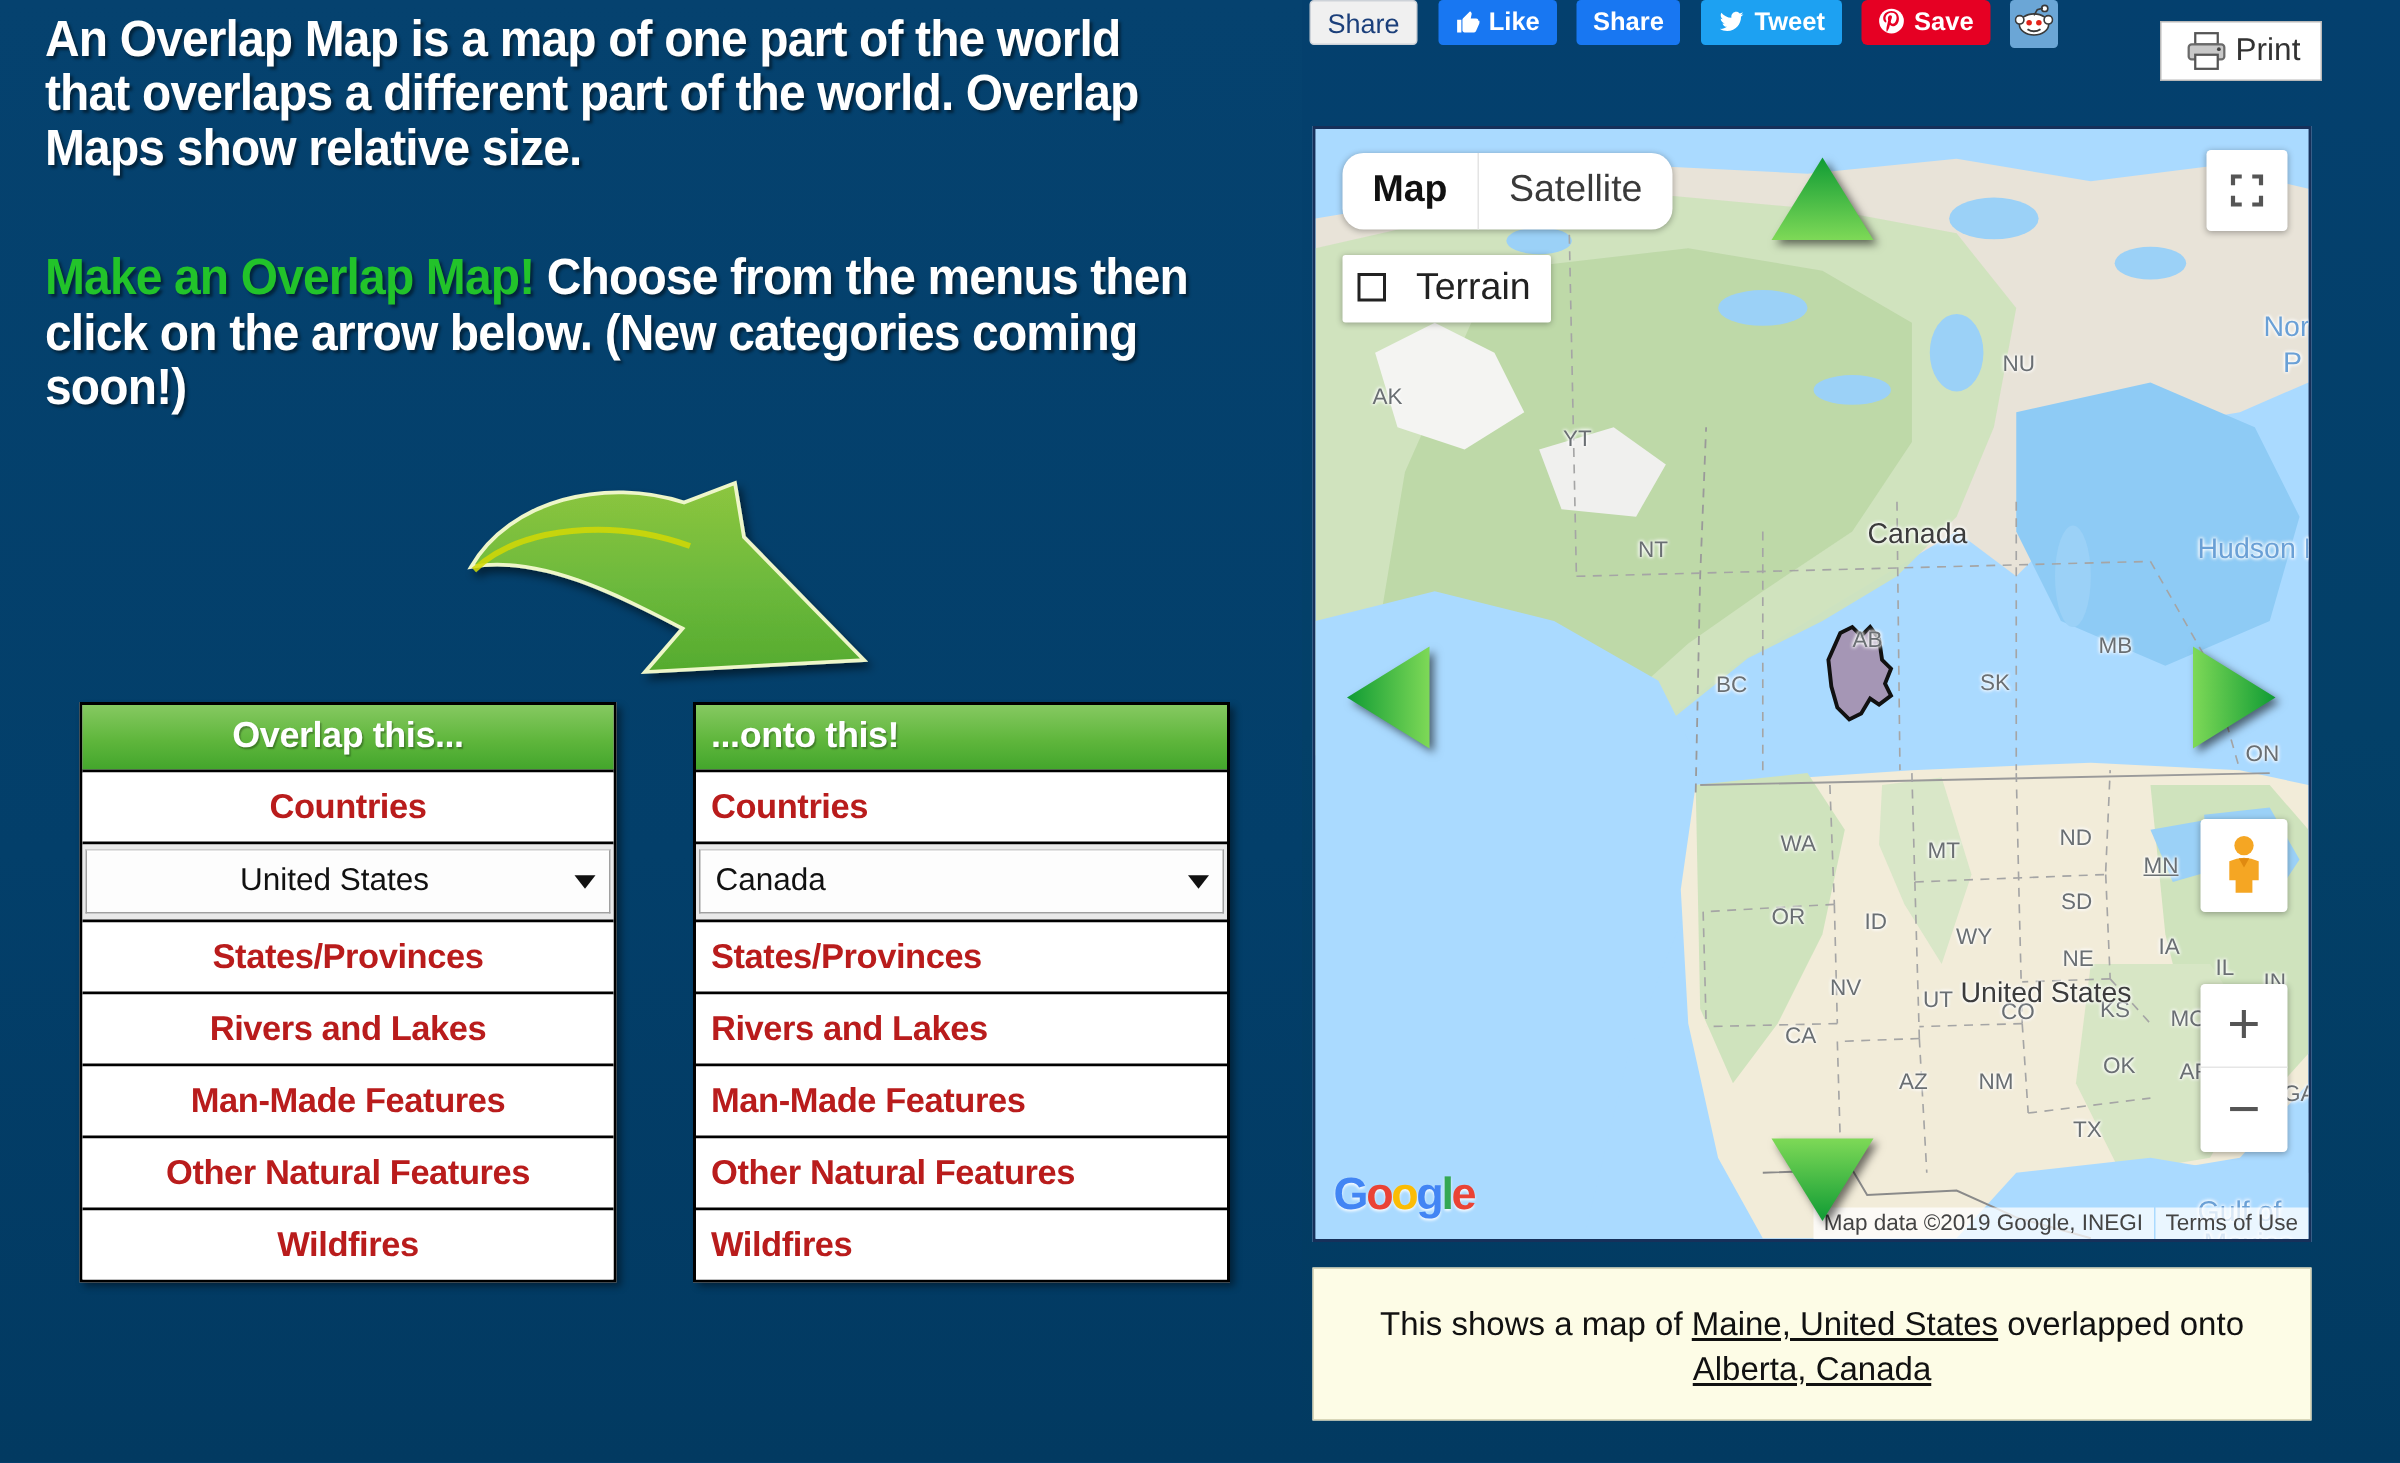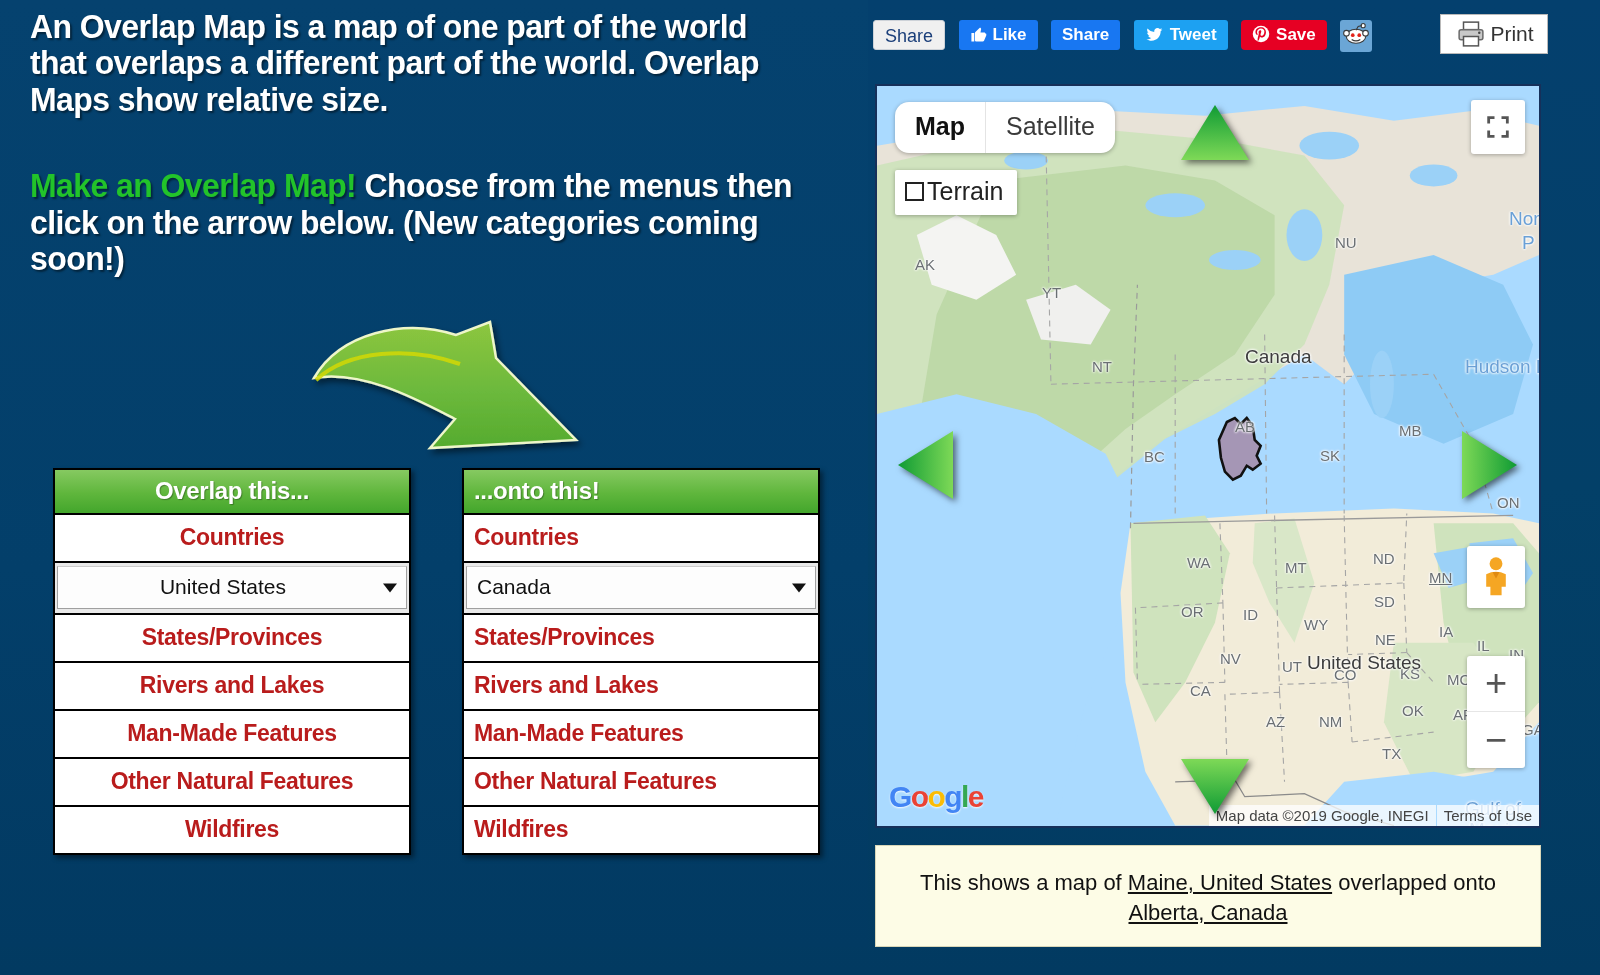--- a/index.html
+++ b/index.html
@@ -79,21 +79,21 @@
     box-shadow: inset 0 1px 0 #fff;
   }
   .select-wrap { border-bottom:2px solid #000; padding:1px 0 2px 0; background:#e9e9e9; }
   .caret {
     position:absolute; right:9px; top:50%; transform:translateY(-50%);
     width:0;height:0;border-left:7px solid transparent;border-right:7px solid transparent;
     border-top:9px solid #111;
   }
 
   
-  #social-bar { position:absolute; left:873px; top:20px; height:44px; }
+  #social-bar { position:absolute; left:873px; top:0; height:44px; }
   .sbtn {
     display:inline-block; vertical-align:top;
     height:30px; line-height:30px;
     font-size:17px; font-weight:bold;
     border-radius:3px; padding:0 11px; margin-right:9px;
     color:#fff; white-space:nowrap;
   }
   #fb-share-plain {
     background:#f0f0f0; color:#1b3f7a; font-weight:normal; border:1px solid #cdd2d8;
     border-radius:3px; font-size:18px;
@@ -126,21 +126,21 @@
 
   .map-ui { position:absolute; }
   #maptype-box {
     left:18px; top:16px; background:#fff; box-shadow:0 1px 4px rgba(0,0,0,.3);
     border-radius:14px; display:flex;
   }
   .mt-btn { font-size:25px; padding:10px 20px 12px 20px; color:#3a3a3a; }
   #mt-map { font-weight:bold; color:#111; border-right:1px solid #e4e4e4; }
   #terrain-box {
     left:18px; top:84px; background:#fff; box-shadow:0 1px 4px rgba(0,0,0,.3);
-    border-radius:2px; padding:7px 14px 9px 10px; display:flex; align-items:center; gap:3px;
+    border-radius:2px; padding:7px 14px 9px 10px; display:flex; align-items:center; gap:20px;
   }
   #terrain-check {
     width:19px;height:19px;border:2px solid #222;background:#fff;display:inline-block;
   }
   #terrain-label { font-size:25px; color:#222; }
 
   #fullscreen-btn {
     right:14px; top:14px; width:54px;height:54px;background:#fff;border-radius:3px;
     box-shadow:0 1px 4px rgba(0,0,0,.3); display:flex;align-items:center;justify-content:center;
   }

